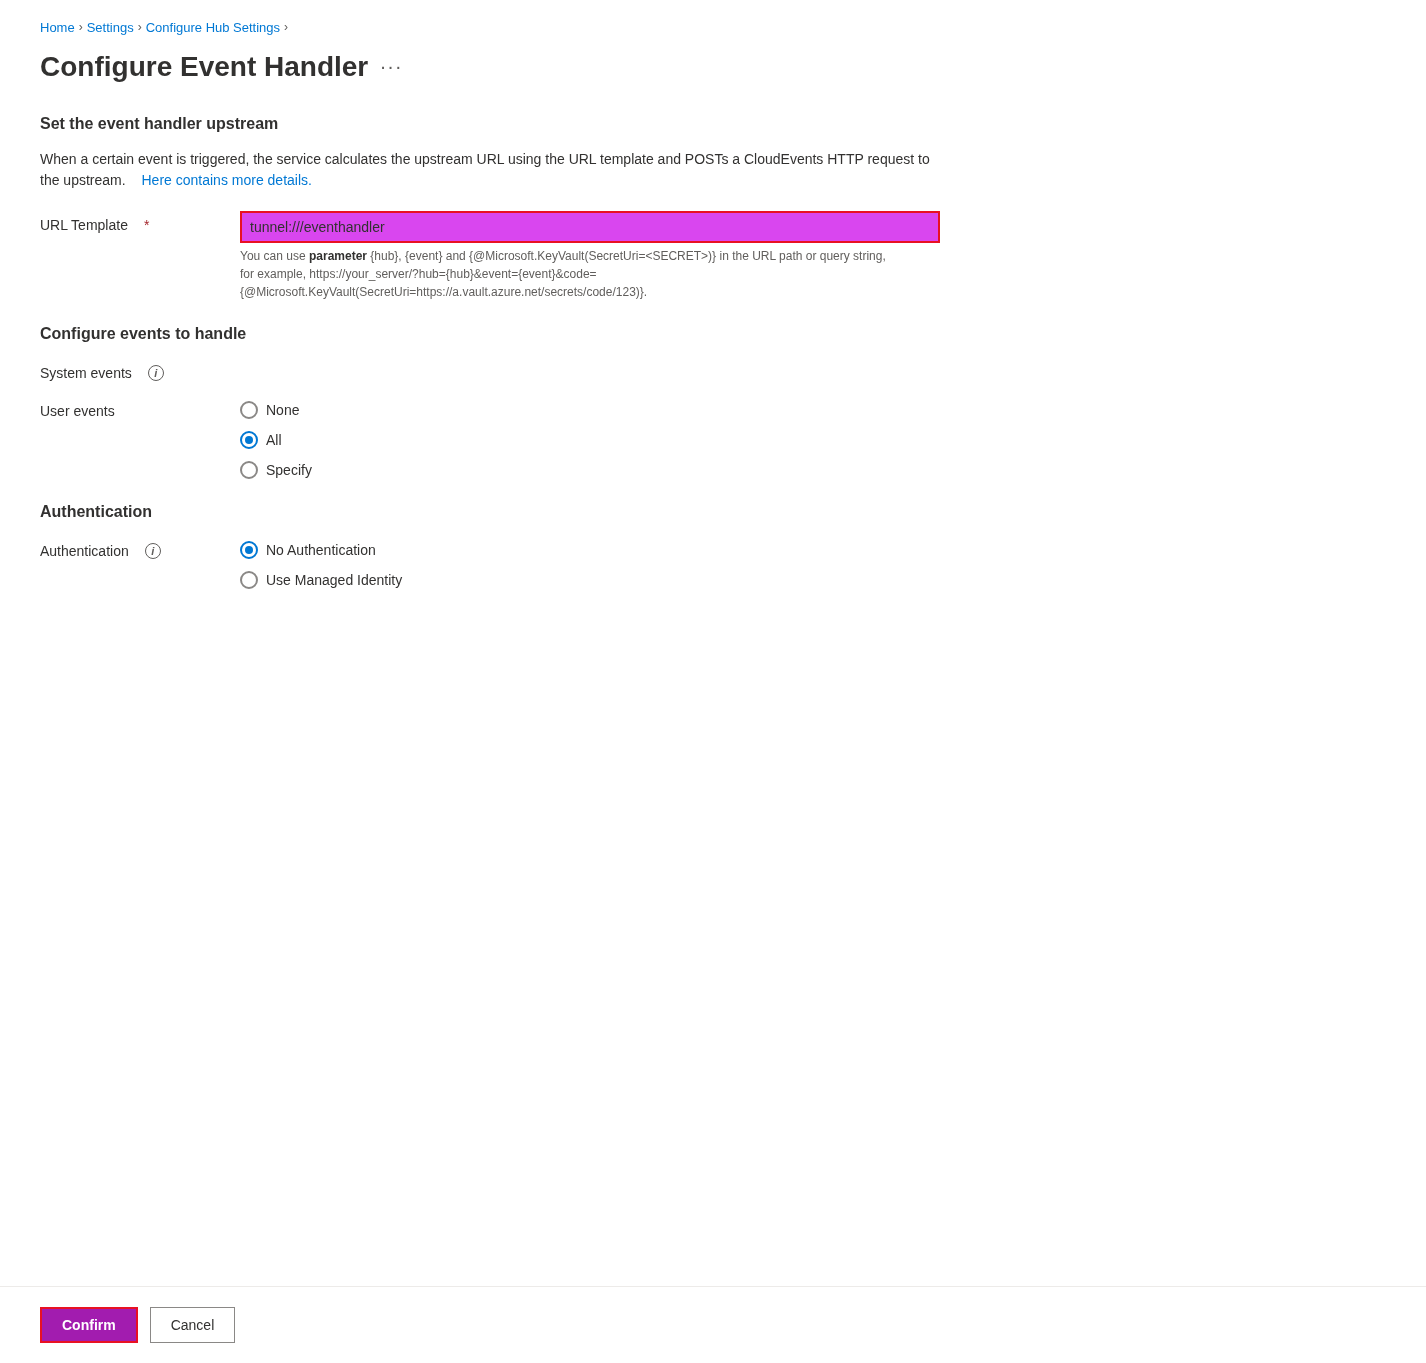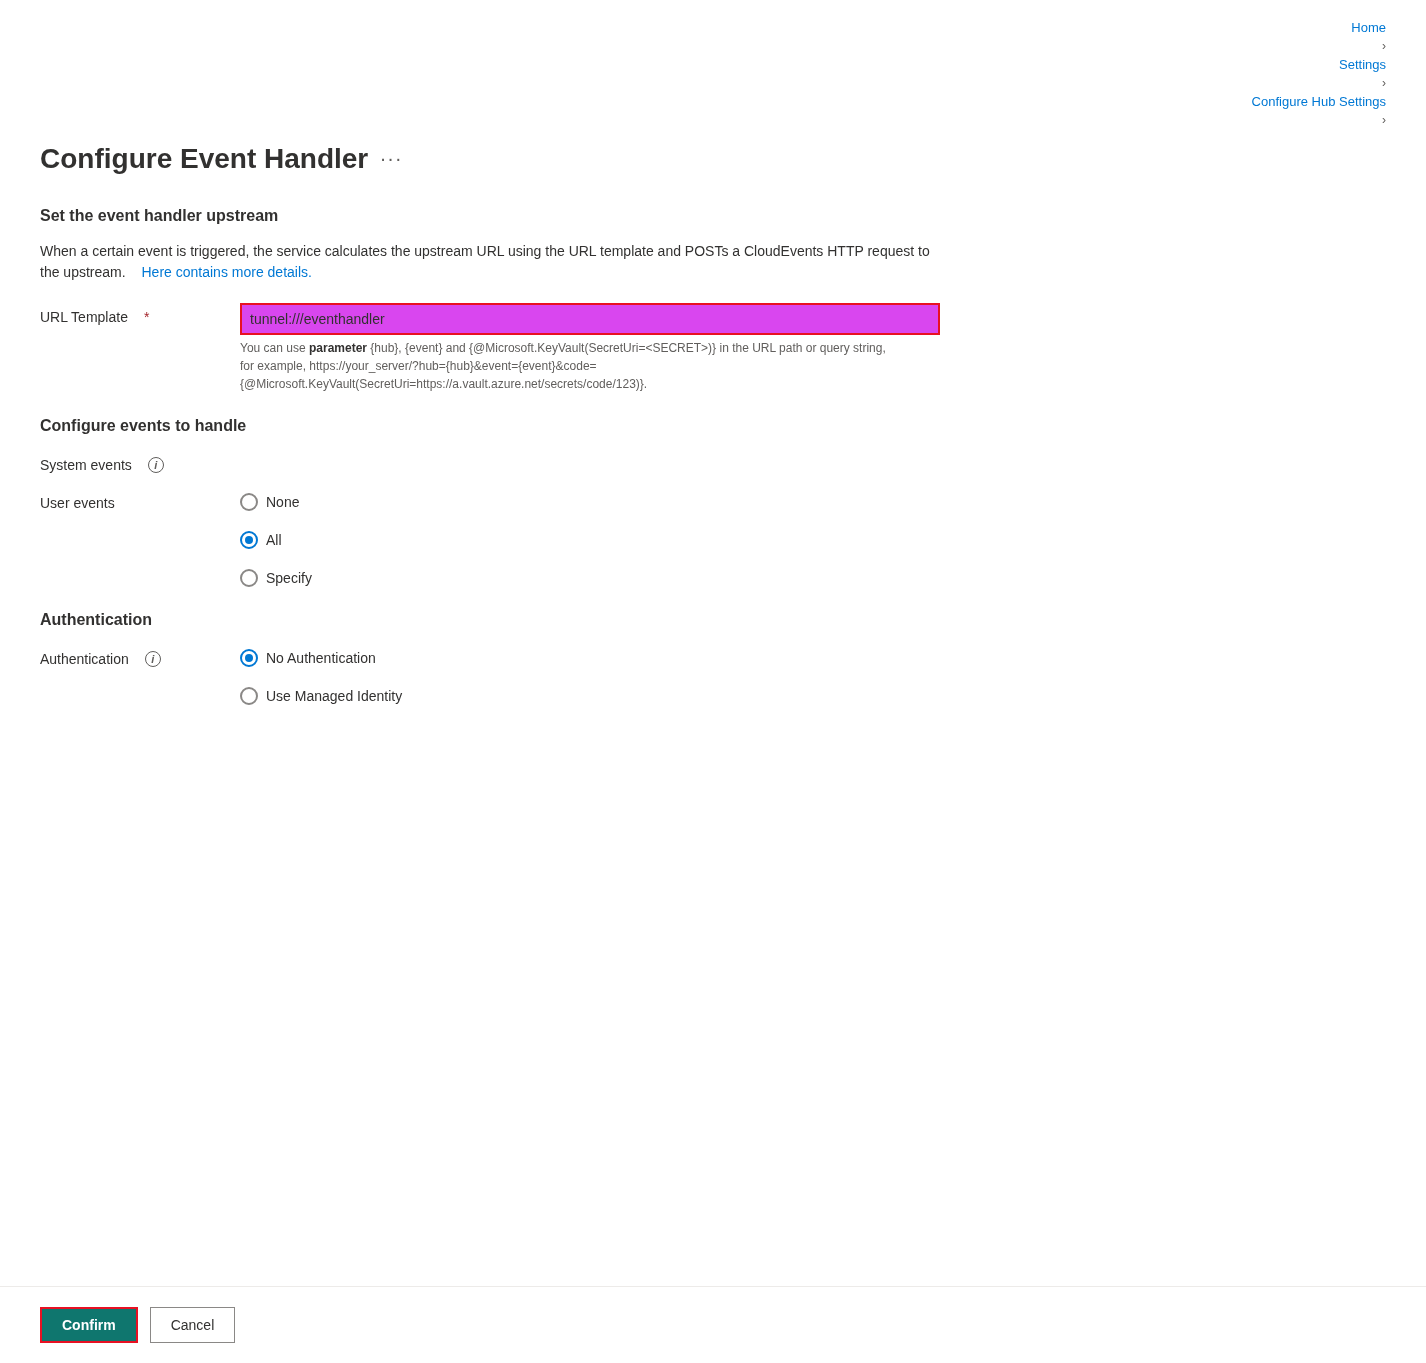--- a/index.html
+++ b/index.html
@@ -24,26 +24,25 @@
     }
 
     .main-content {
       flex: 1;
       padding: 20px 40px 40px 40px;
       overflow-y: auto;
     }
 
     .breadcrumb {
       display: flex;
-      align-items: flex-end;
+      align-items: flex-start;
       gap: 4px;
       font-size: 13px;
       color: #0078d4;
       margin-bottom: 16px;
-      flex-direction: column;
     }
 
     .breadcrumb span {
       color: #605e5c;
     }
 
     .breadcrumb a {
       color: #0078d4;
       text-decoration: none;
     }
@@ -169,21 +168,21 @@
       top: 50%;
       transform: translateY(-50%);
       pointer-events: none;
       color: #323130;
       font-size: 12px;
     }
 
     .radio-group {
       display: flex;
       flex-direction: column;
-      gap: 20px;
+      gap: 12px;
       padding-top: 4px;
     }
 
     .radio-item {
       display: flex;
       align-items: center;
       gap: 8px;
       cursor: pointer;
     }
 
@@ -241,21 +240,21 @@
       border-top: 1px solid #edebe9;
       padding: 20px 40px;
       display: flex;
       align-items: center;
       gap: 12px;
       background: #ffffff;
     }
 
     .confirm-btn {
       padding: 6px 20px;
-      background: #0f766e;
+      background: #a21caf;
       color: #ffffff;
       border: 2px solid #e81123;
       font-size: 14px;
       font-weight: 600;
       cursor: pointer;
       height: 36px;
       outline: none;
     }
 
     .cancel-btn {

